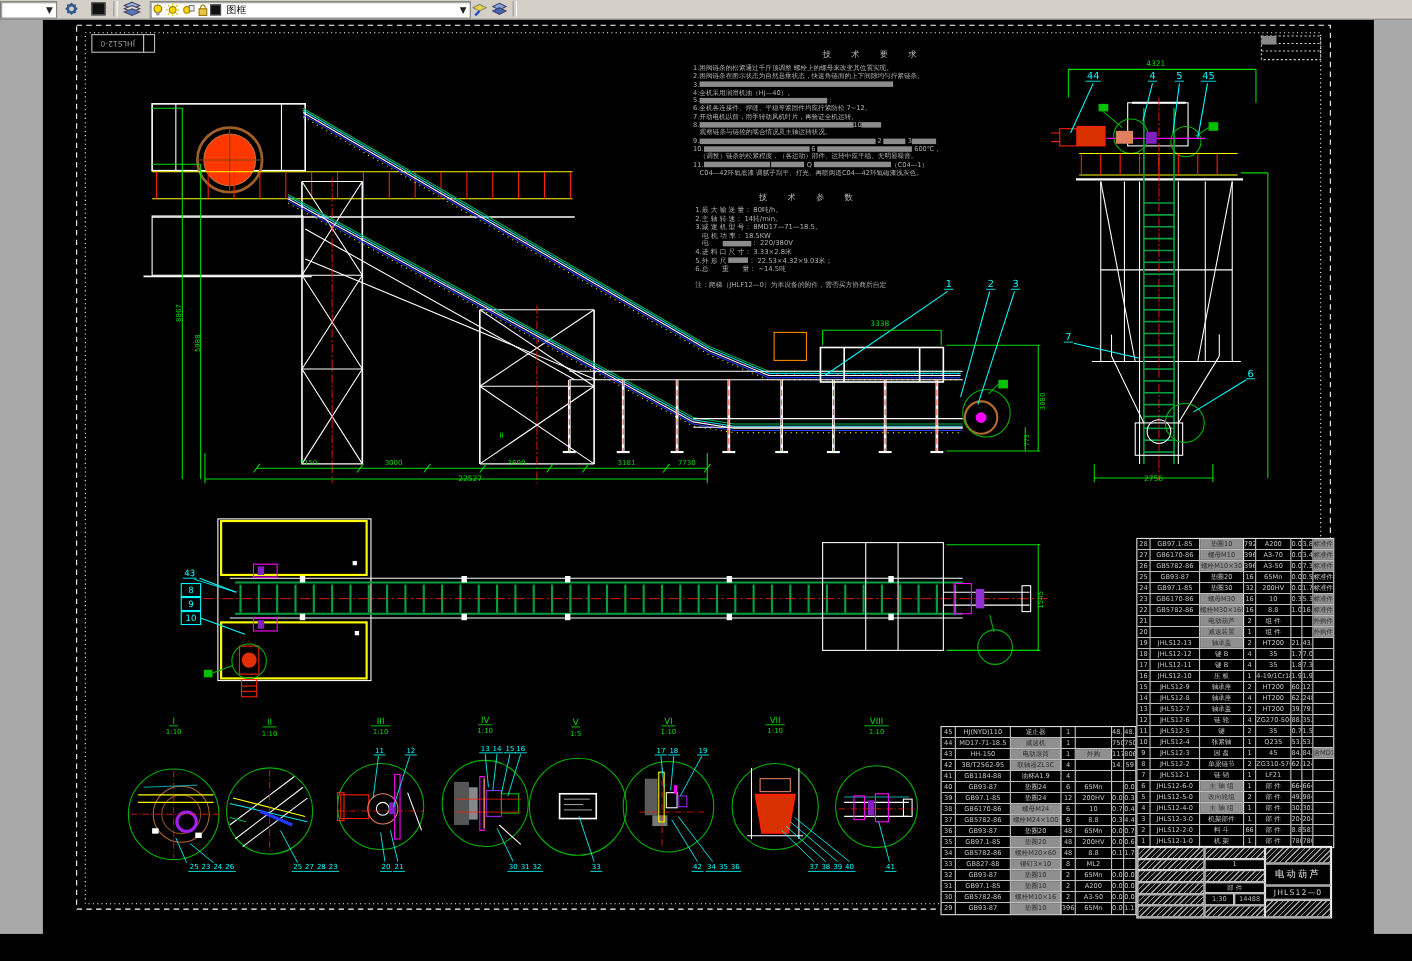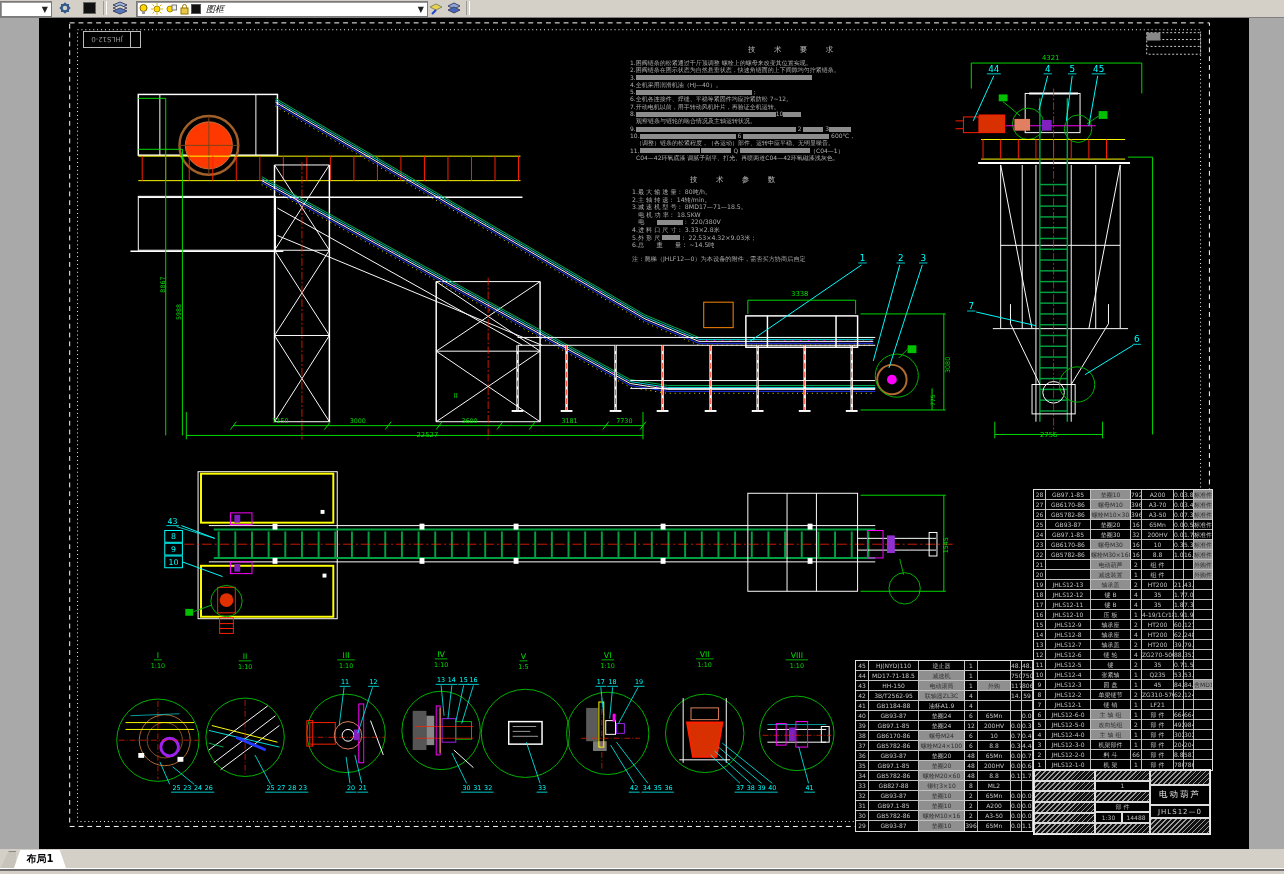--- a/index.html
+++ b/index.html
@@ -80,21 +80,21 @@
       <div style="width:11px;height:10px;background:#111;border:1px solid #666;"></div>
     </div>
     <div class="sep" style="left:103px;"></div>
     <div class="tb-btn" style="left:108px;width:24px;">
       <svg width="18" height="14">
         <polygon points="9,1 16,4 9,7 2,4" fill="#9db8dd" stroke="#446"></polygon>
         <polygon points="9,4 16,7 9,10 2,7" fill="#d8d8c8" stroke="#446"></polygon>
         <polygon points="9,7 16,10 9,13 2,10" fill="#5577bb" stroke="#446"></polygon>
       </svg>
     </div>
-    <div class="combo" style="left:136px;width:288px;font-style:italic;">
+    <div class="combo" style="left:136px;width:288px;">
       <svg width="11" height="12">
         <circle cx="5.5" cy="5" r="3.5" fill="#ffd800" stroke="#886600"></circle>
         <rect x="4" y="8" width="3" height="3" fill="#999"></rect>
       </svg>
       <svg width="12" height="12">
         <circle cx="6" cy="6" r="3" fill="#ffd800" stroke="#aa8800"></circle>
         <g stroke="#e0b800">
             <line x1="6" y1="0" x2="6" y2="2"></line>
             <line x1="6" y1="10" x2="6" y2="12"></line>
         <line x1="0" y1="6" x2="2" y2="6"></line>
@@ -1308,22 +1308,13 @@
       </div>
       <div class="tb-col" style="width:61px;">
         <div class="tb-cell hatch" style="height:15px;"></div>
         <div class="tb-cell prod" style="height:21px;">电动葫芦</div>
         <div class="tb-cell dno" style="height:14px;">JHLS12—0</div>
         <div class="tb-cell hatch" style="height:16px;"></div>
       </div>
     </div>
   </div>
 
-  <div id="statusbar">
-    <div id="tabs">
-      <div class="tabpart"></div>
-      <div class="tabactive">
-        <span>布局1</span>
-      </div>
-    </div>
-    <div id="botstrip"></div>
-  </div>
 </div>
 
 </body></html>

